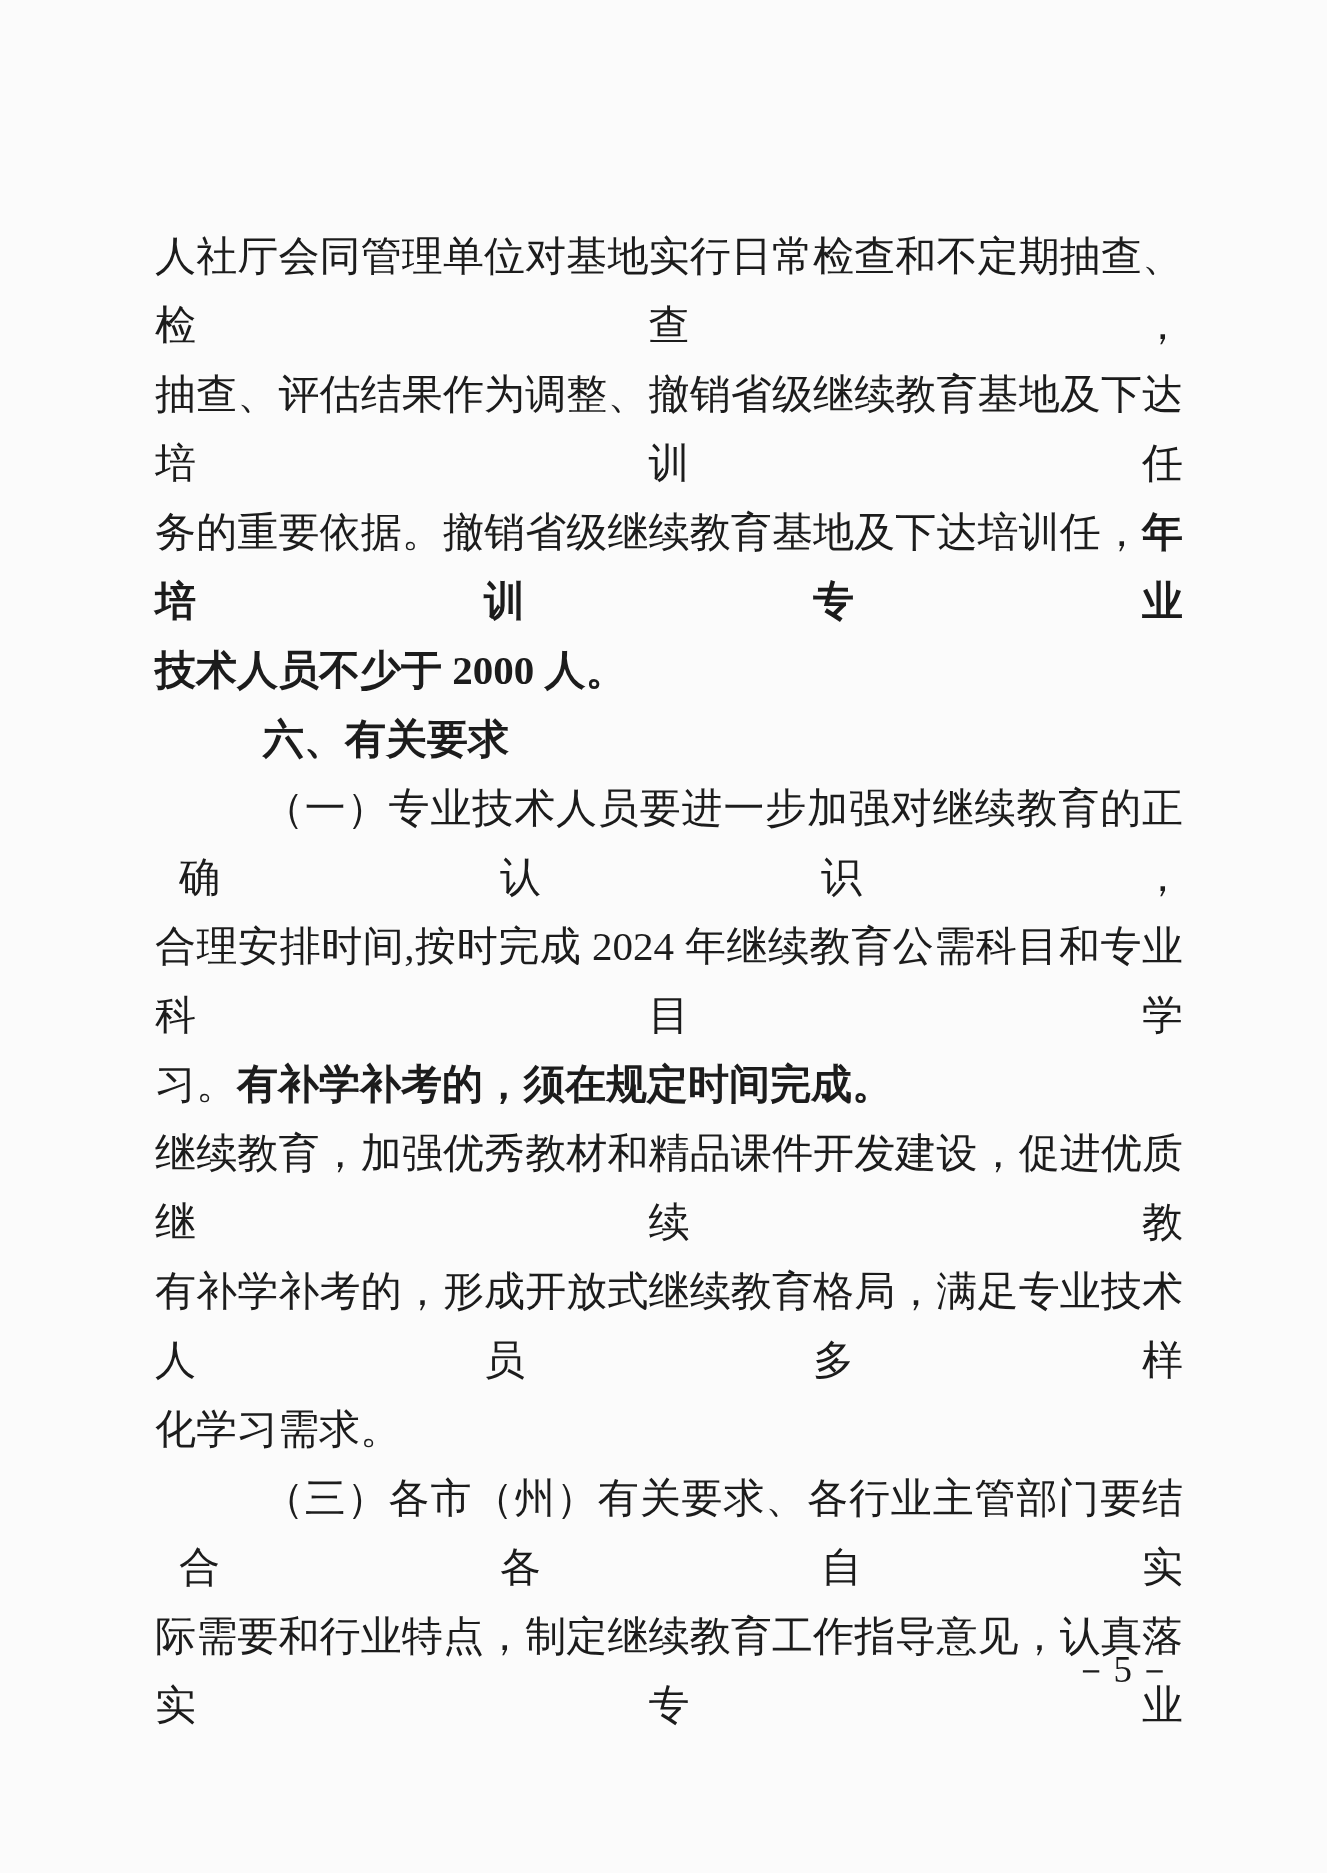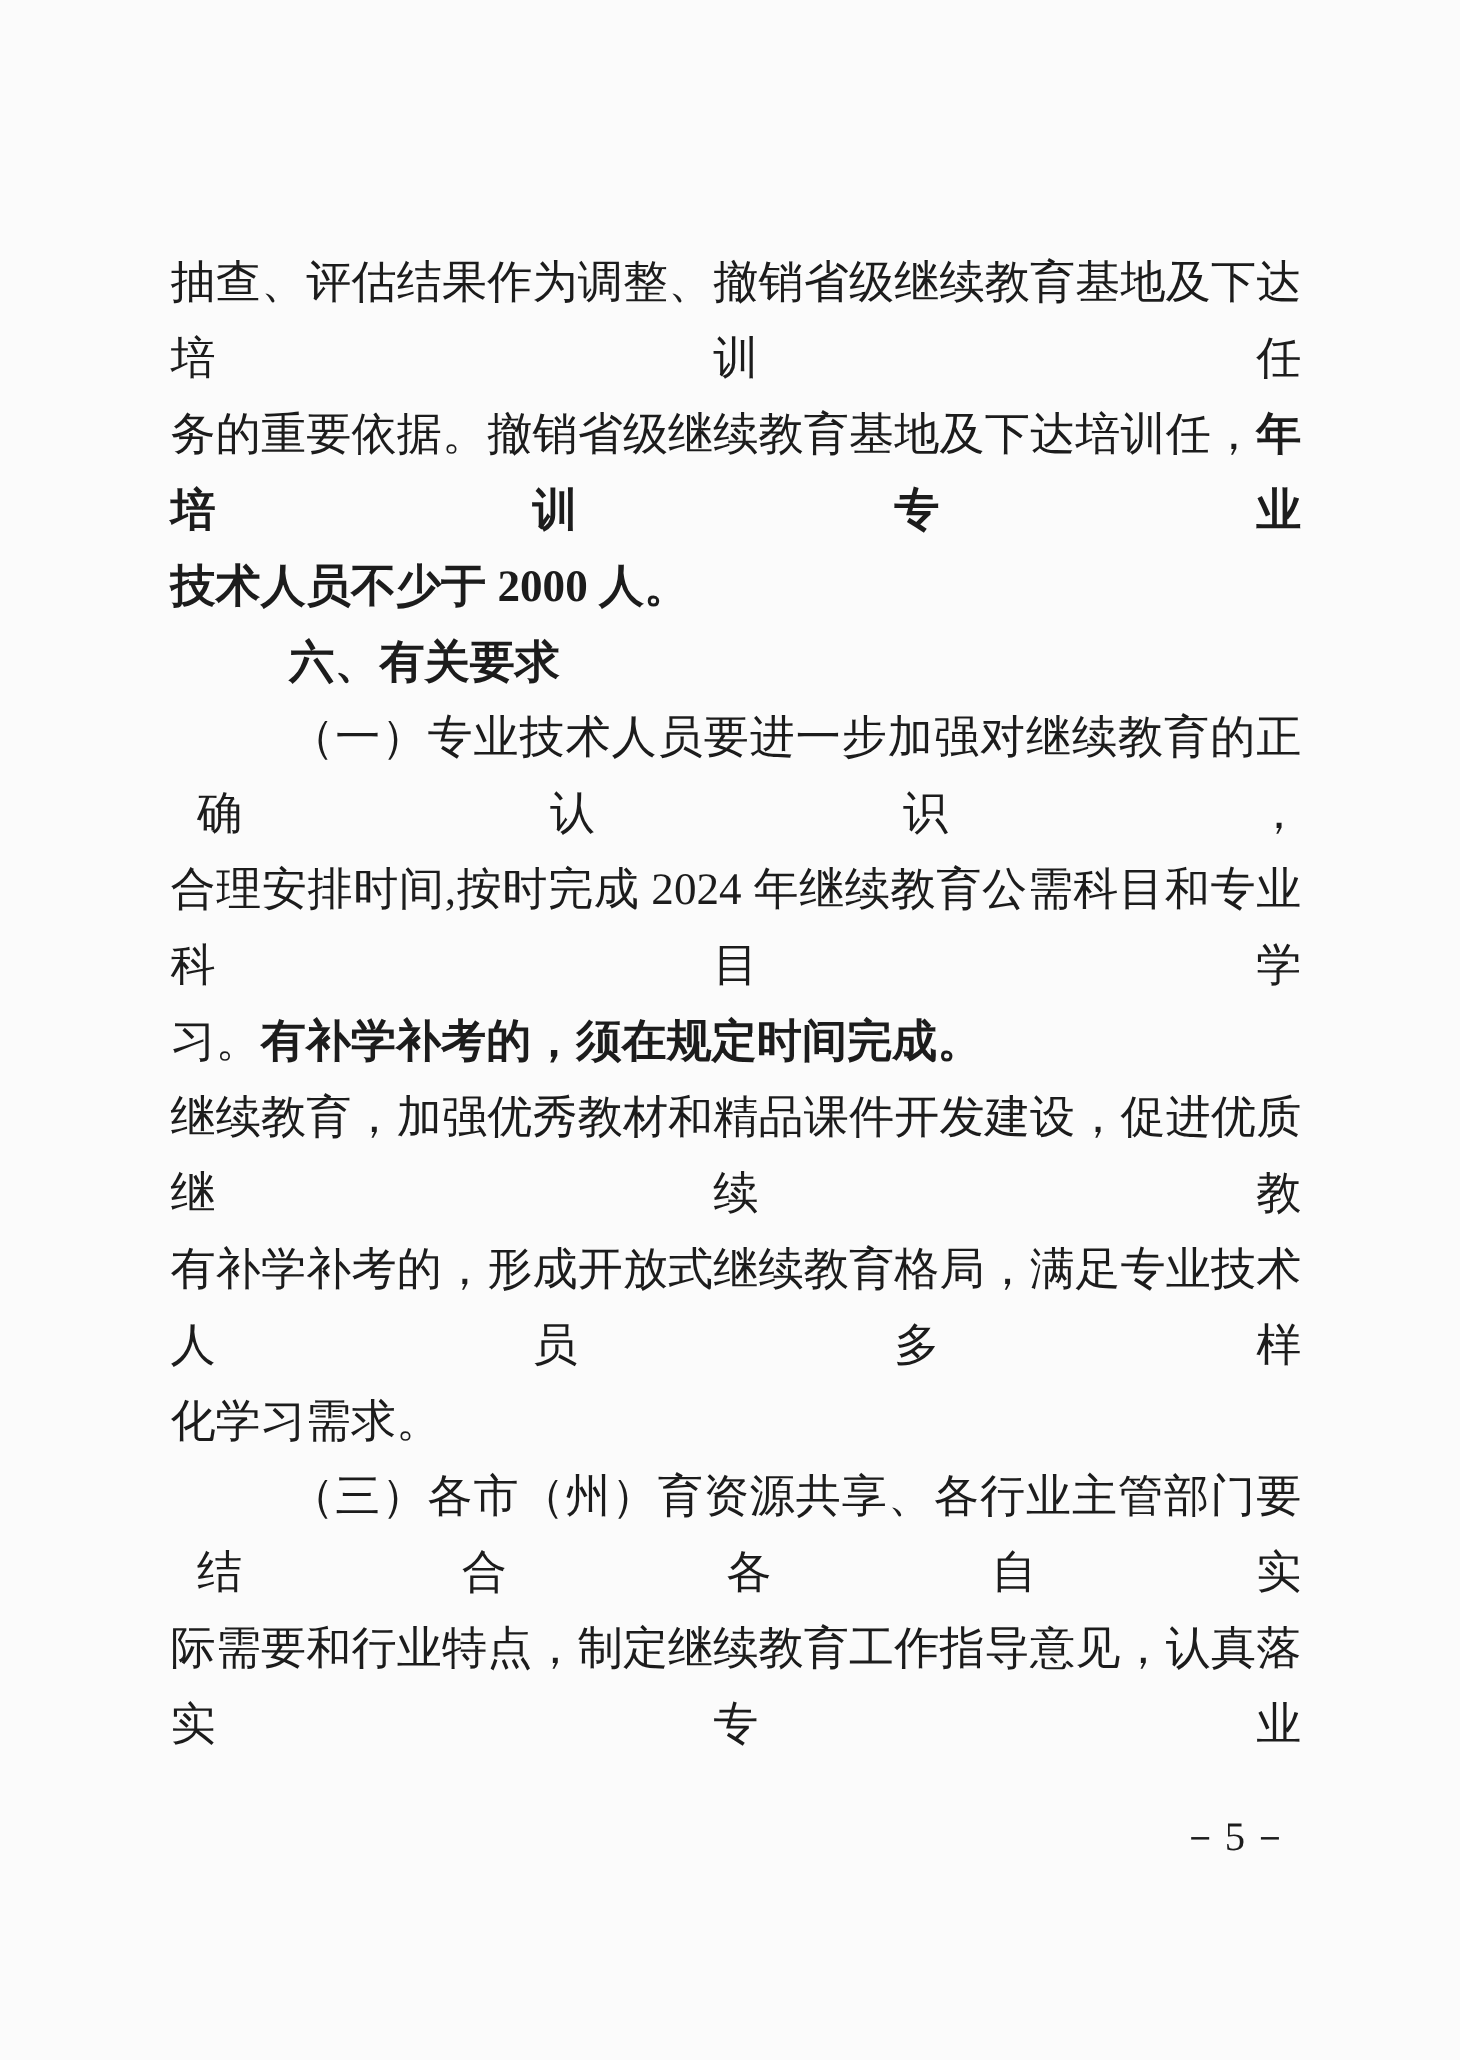--- a/index.html
+++ b/index.html
@@ -54,27 +54,28 @@
     font-size: 37px;
     letter-spacing: 4px;
     color: var(--text-color);
   }
 </style>
 </head>
 <body>
 
 <div class="page">
   <div class="doc-body">
+      <div class="line justify"><span>人社厅会同管理单位对基地实行日常检查和不定期抽查、检查，</span></div>
       <div class="line justify"><span>抽查、评估结果作为调整、撤销省级继续教育基地及下达培训任</span></div>
       <div class="line justify"><span>务的重要依据。撤销省级继续教育基地及下达培训任，</span><span class="bold">年培训专业</span></div>
       <div class="line"><span class="bold">技术人员不少于 2000 人。</span></div>
       <div class="line indent"><span class="bold">六、有关要求</span></div>
       <div class="line indent justify"><span>（一）专业技术人员要进一步加强对继续教育的正确认识，</span></div>
       <div class="line justify"><span>合理安排时间,按时完成 2024 年继续教育公需科目和专业科目学</span></div>
       <div class="line"><span>习。</span><span class="bold">有补学补考的，须在规定时间完成。</span></div>
       <div class="line justify"><span>继续教育，加强优秀教材和精品课件开发建设，促进优质继续教</span></div>
       <div class="line justify"><span>有补学补考的，形成开放式继续教育格局，满足专业技术人员多样</span></div>
       <div class="line"><span>化学习需求。</span></div>
-      <div class="line indent justify"><span>（三）各市（州）育资源共享、各行业主管部门要结合各自实</span></div>
+      <div class="line indent justify"><span>（三）各市（州）有关要求、各行业主管部门要结合各自实</span></div>
       <div class="line justify"><span>际需要和行业特点，制定继续教育工作指导意见，认真落实专业</span></div>
     </div>
   <div class="page-number">－5－</div>
 </div>
 
 </body></html>

